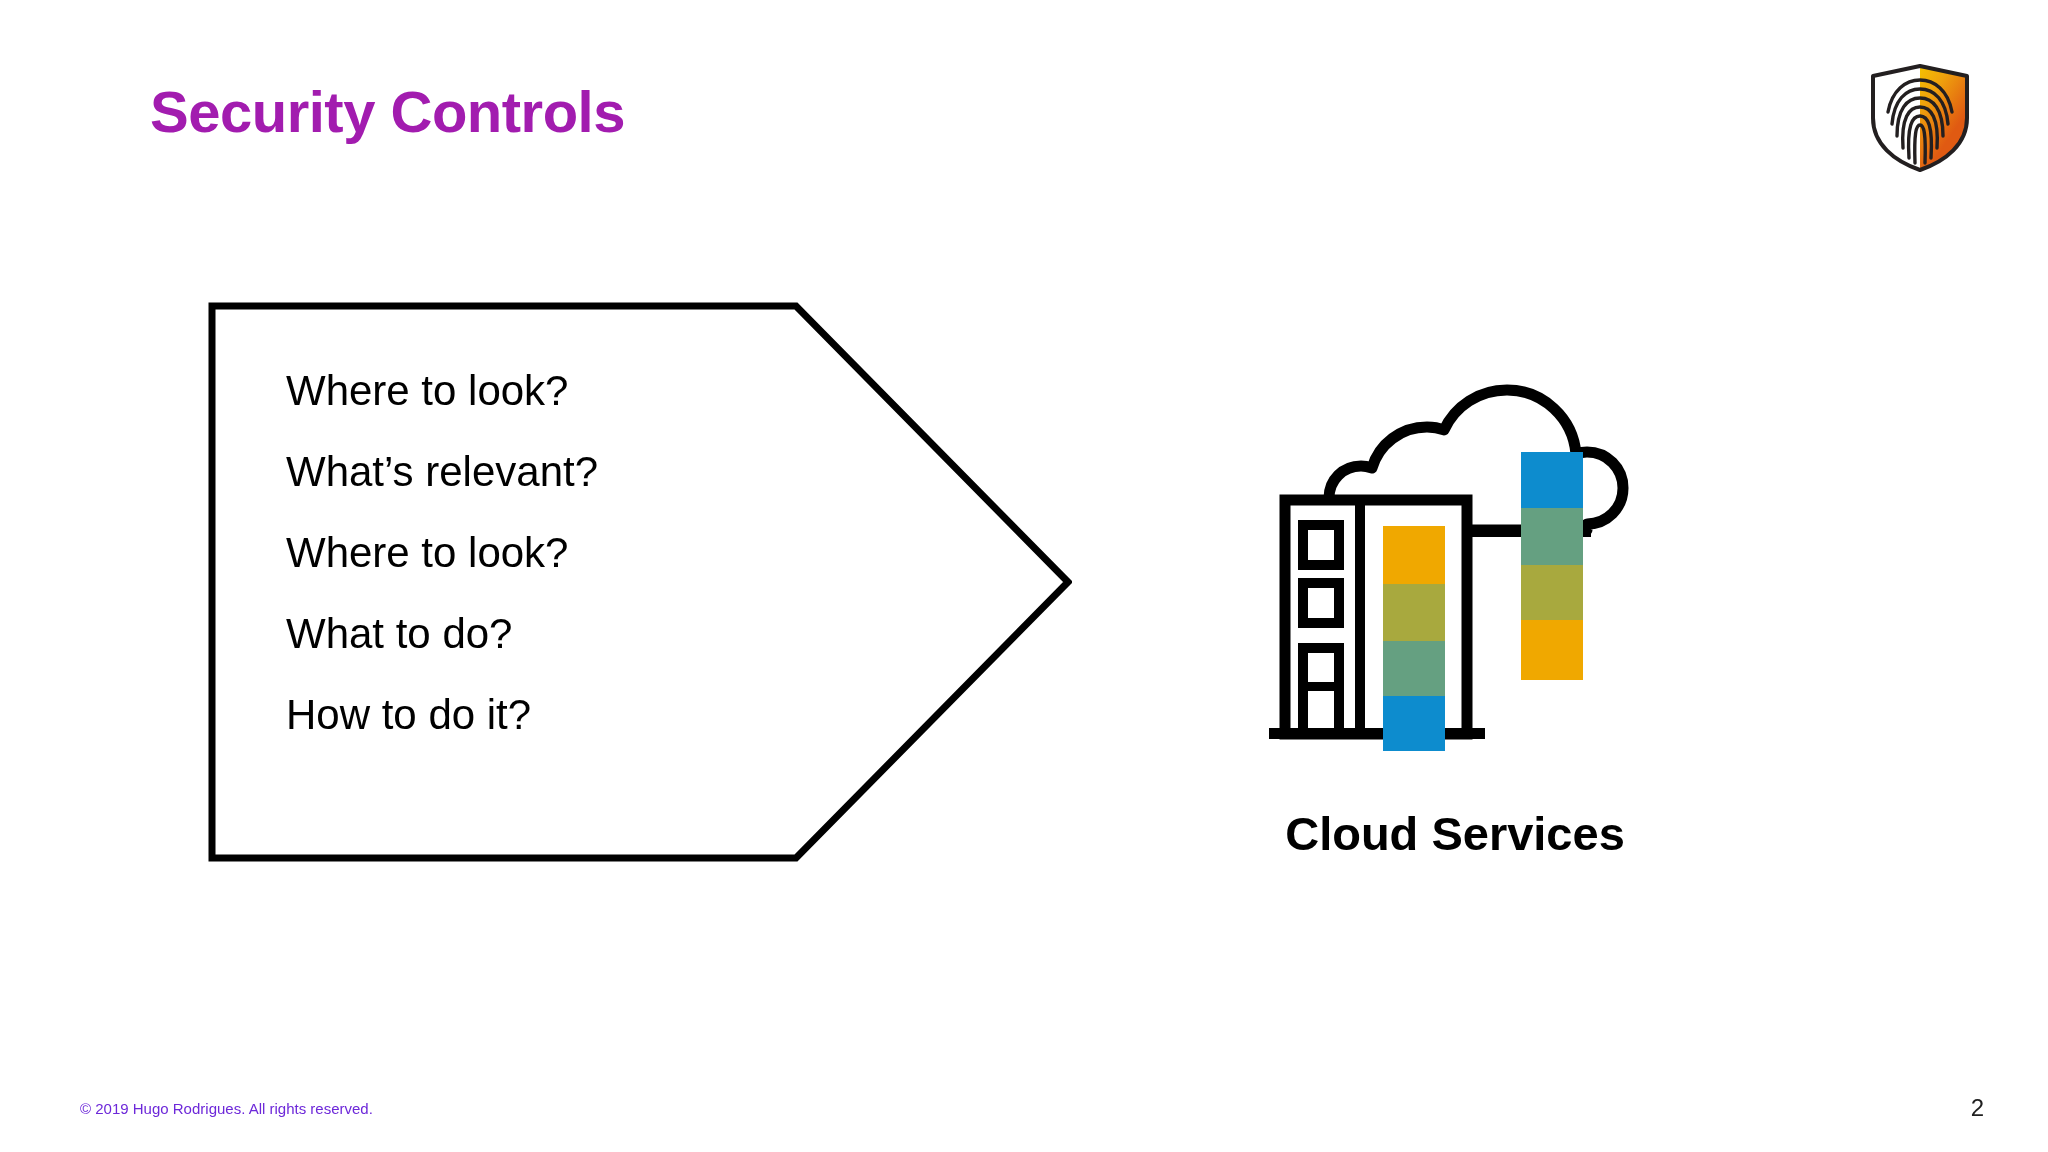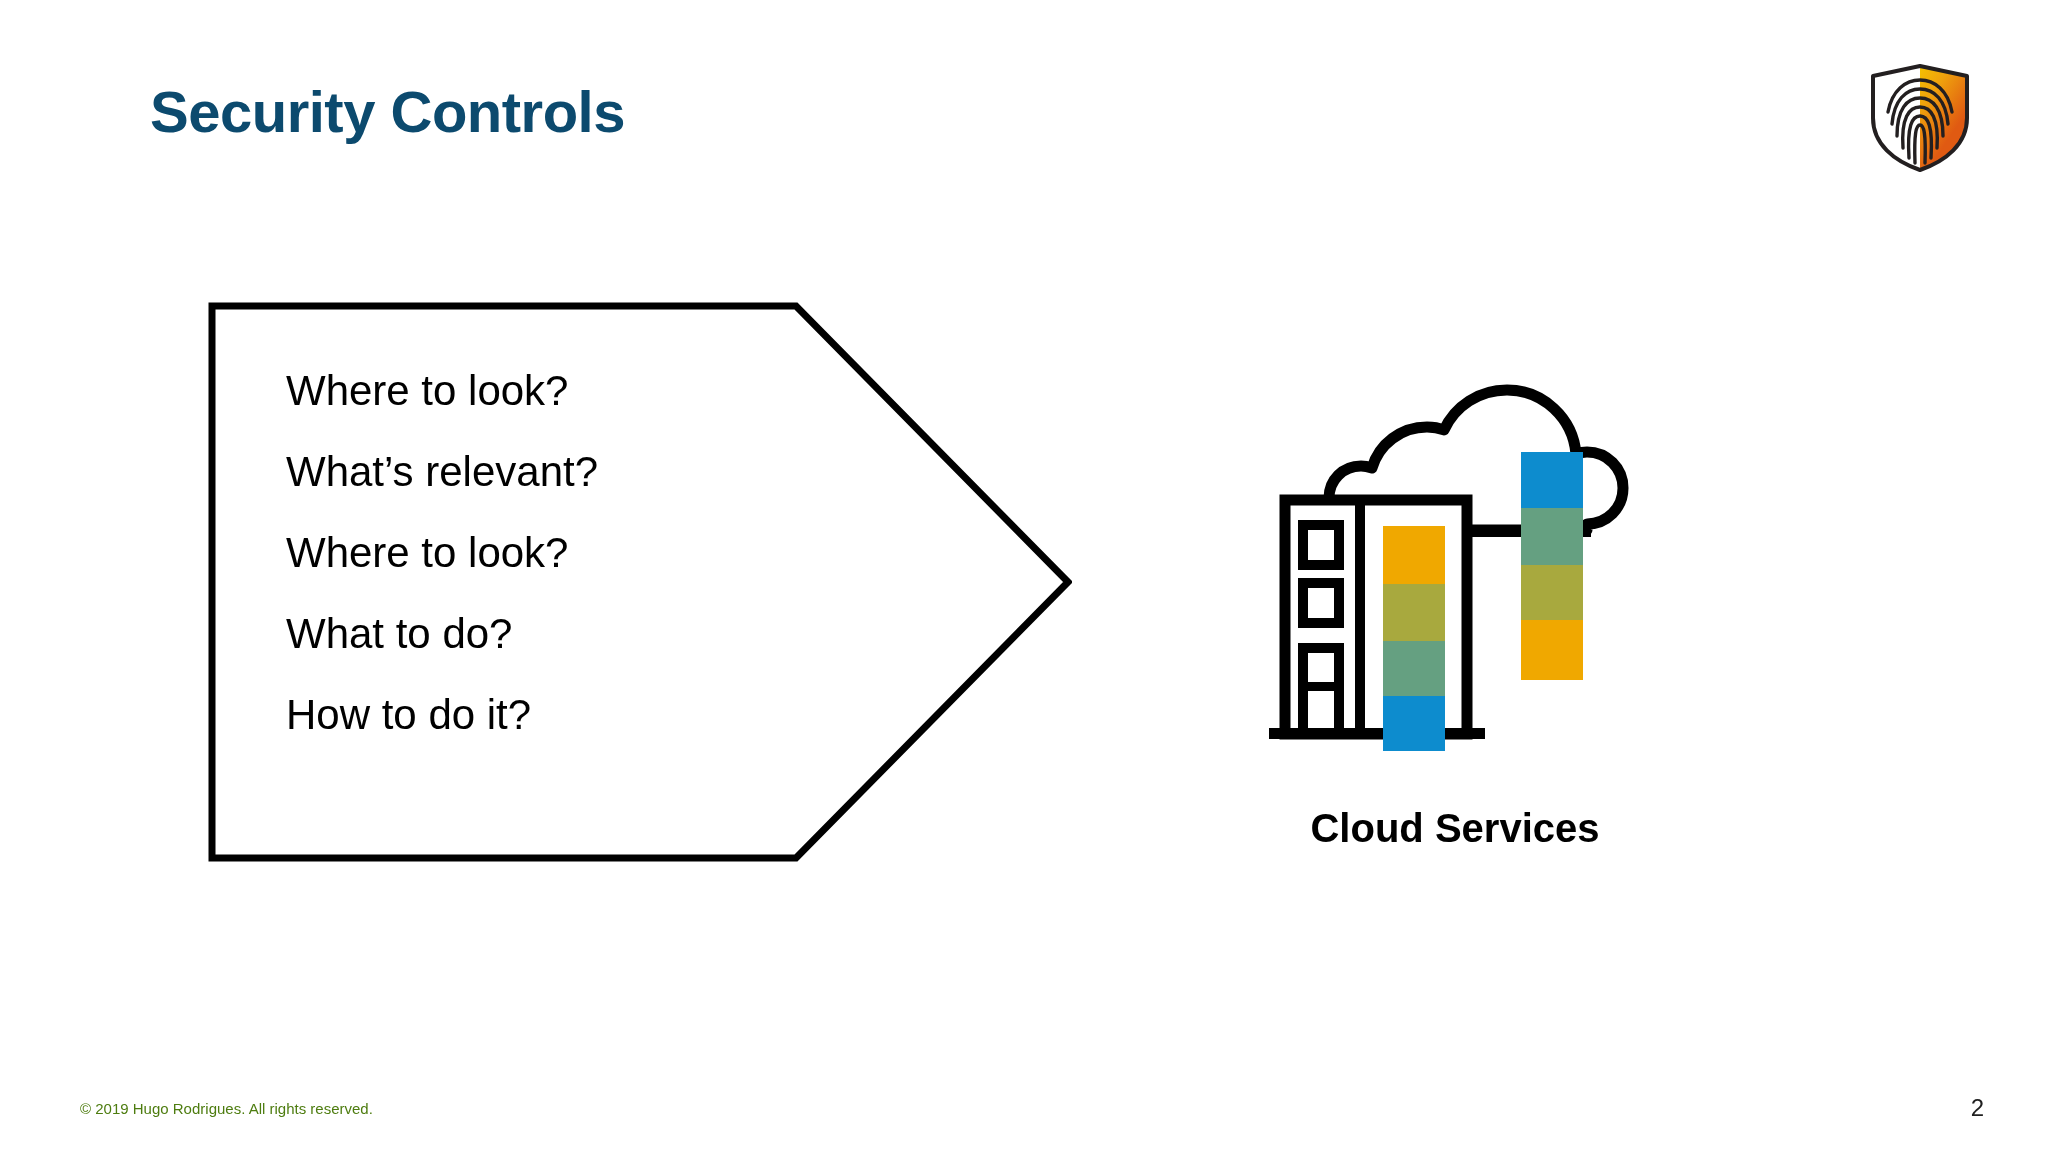--- a/index.html
+++ b/index.html
@@ -21,21 +21,21 @@
   }
 
   
   #page-title {
     position: absolute;
     left: 150px;
     top: 78px;
     font-size: 58px;
     font-weight: bold;
     letter-spacing: -0.5px;
-    color: #0c4a6e;
+    color: #a21caf;
     white-space: nowrap;
   }
 
   
   #brand-logo {
     position: absolute;
     left: 1866px;
     top: 62px;
     width: 108px;
     height: 112px;
@@ -79,33 +79,33 @@
     height: 440px;
   }
   #cloud-graphic svg { display: block; }
 
   #cloud-services-label {
     position: absolute;
     left: 1255px;
     top: 806px;
     width: 400px;
     text-align: center;
-    font-size: 40px;
+    font-size: 47px;
     font-weight: bold;
     color: #000000;
     white-space: nowrap;
   }
 
   
   #footer-copyright {
     position: absolute;
     left: 80px;
     top: 1100px;
     font-size: 15px;
-    color: #4d7c0f;
+    color: #6d28d9;
     white-space: nowrap;
   }
   #slide-number {
     position: absolute;
     right: 64px;
     top: 1094px;
     font-size: 24px;
     color: #202020;
   }
 </style>

